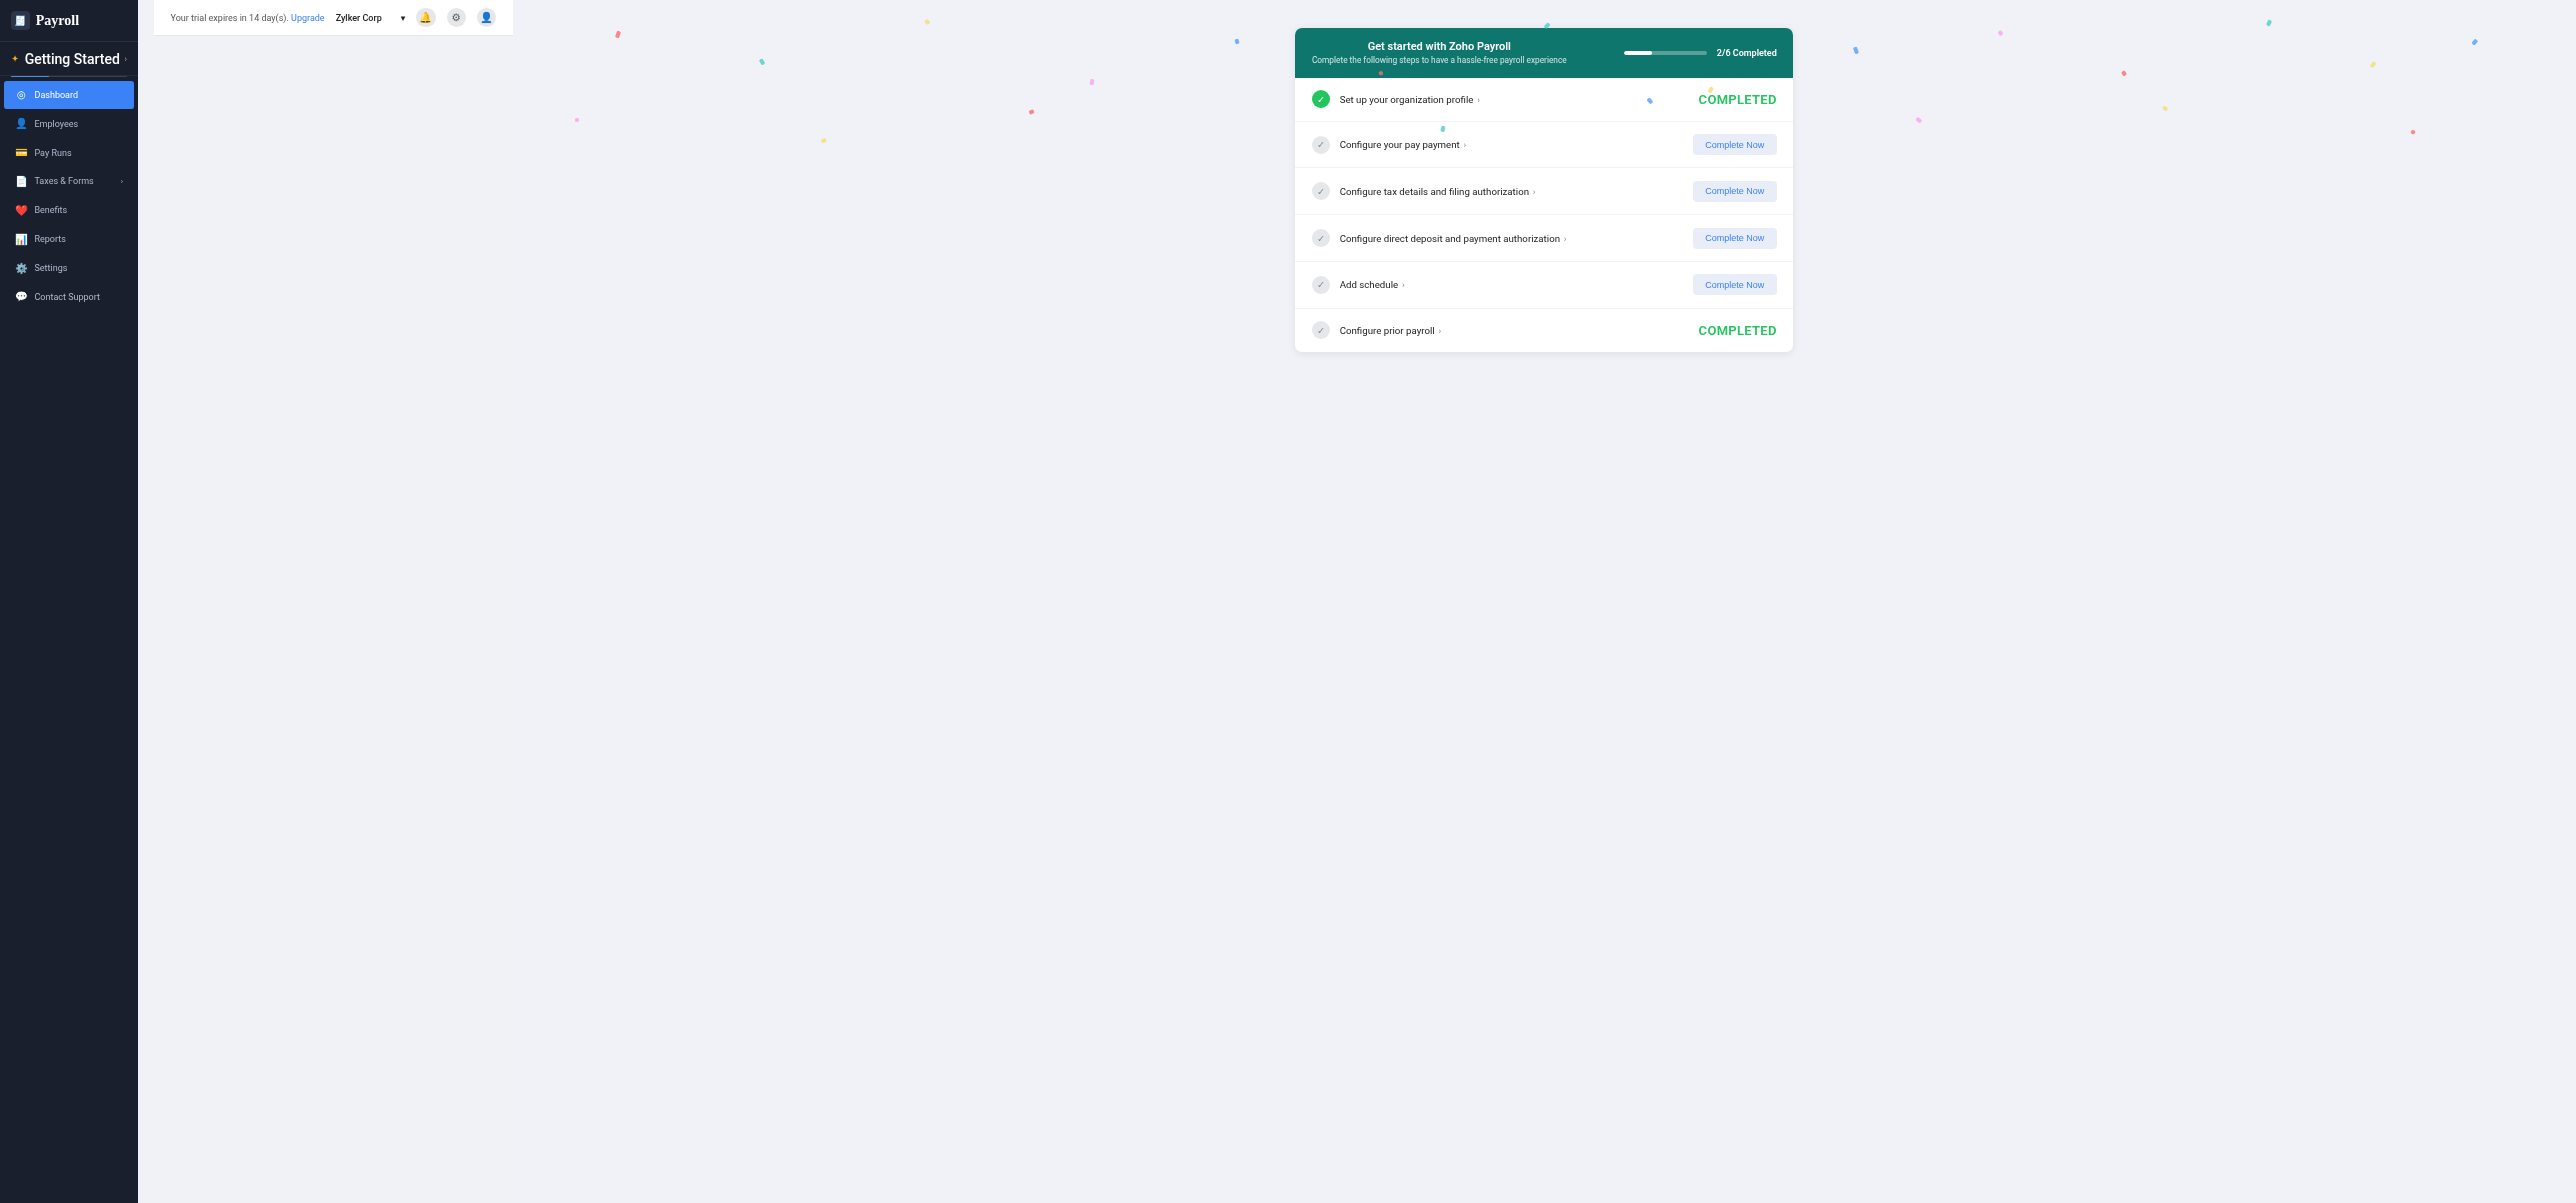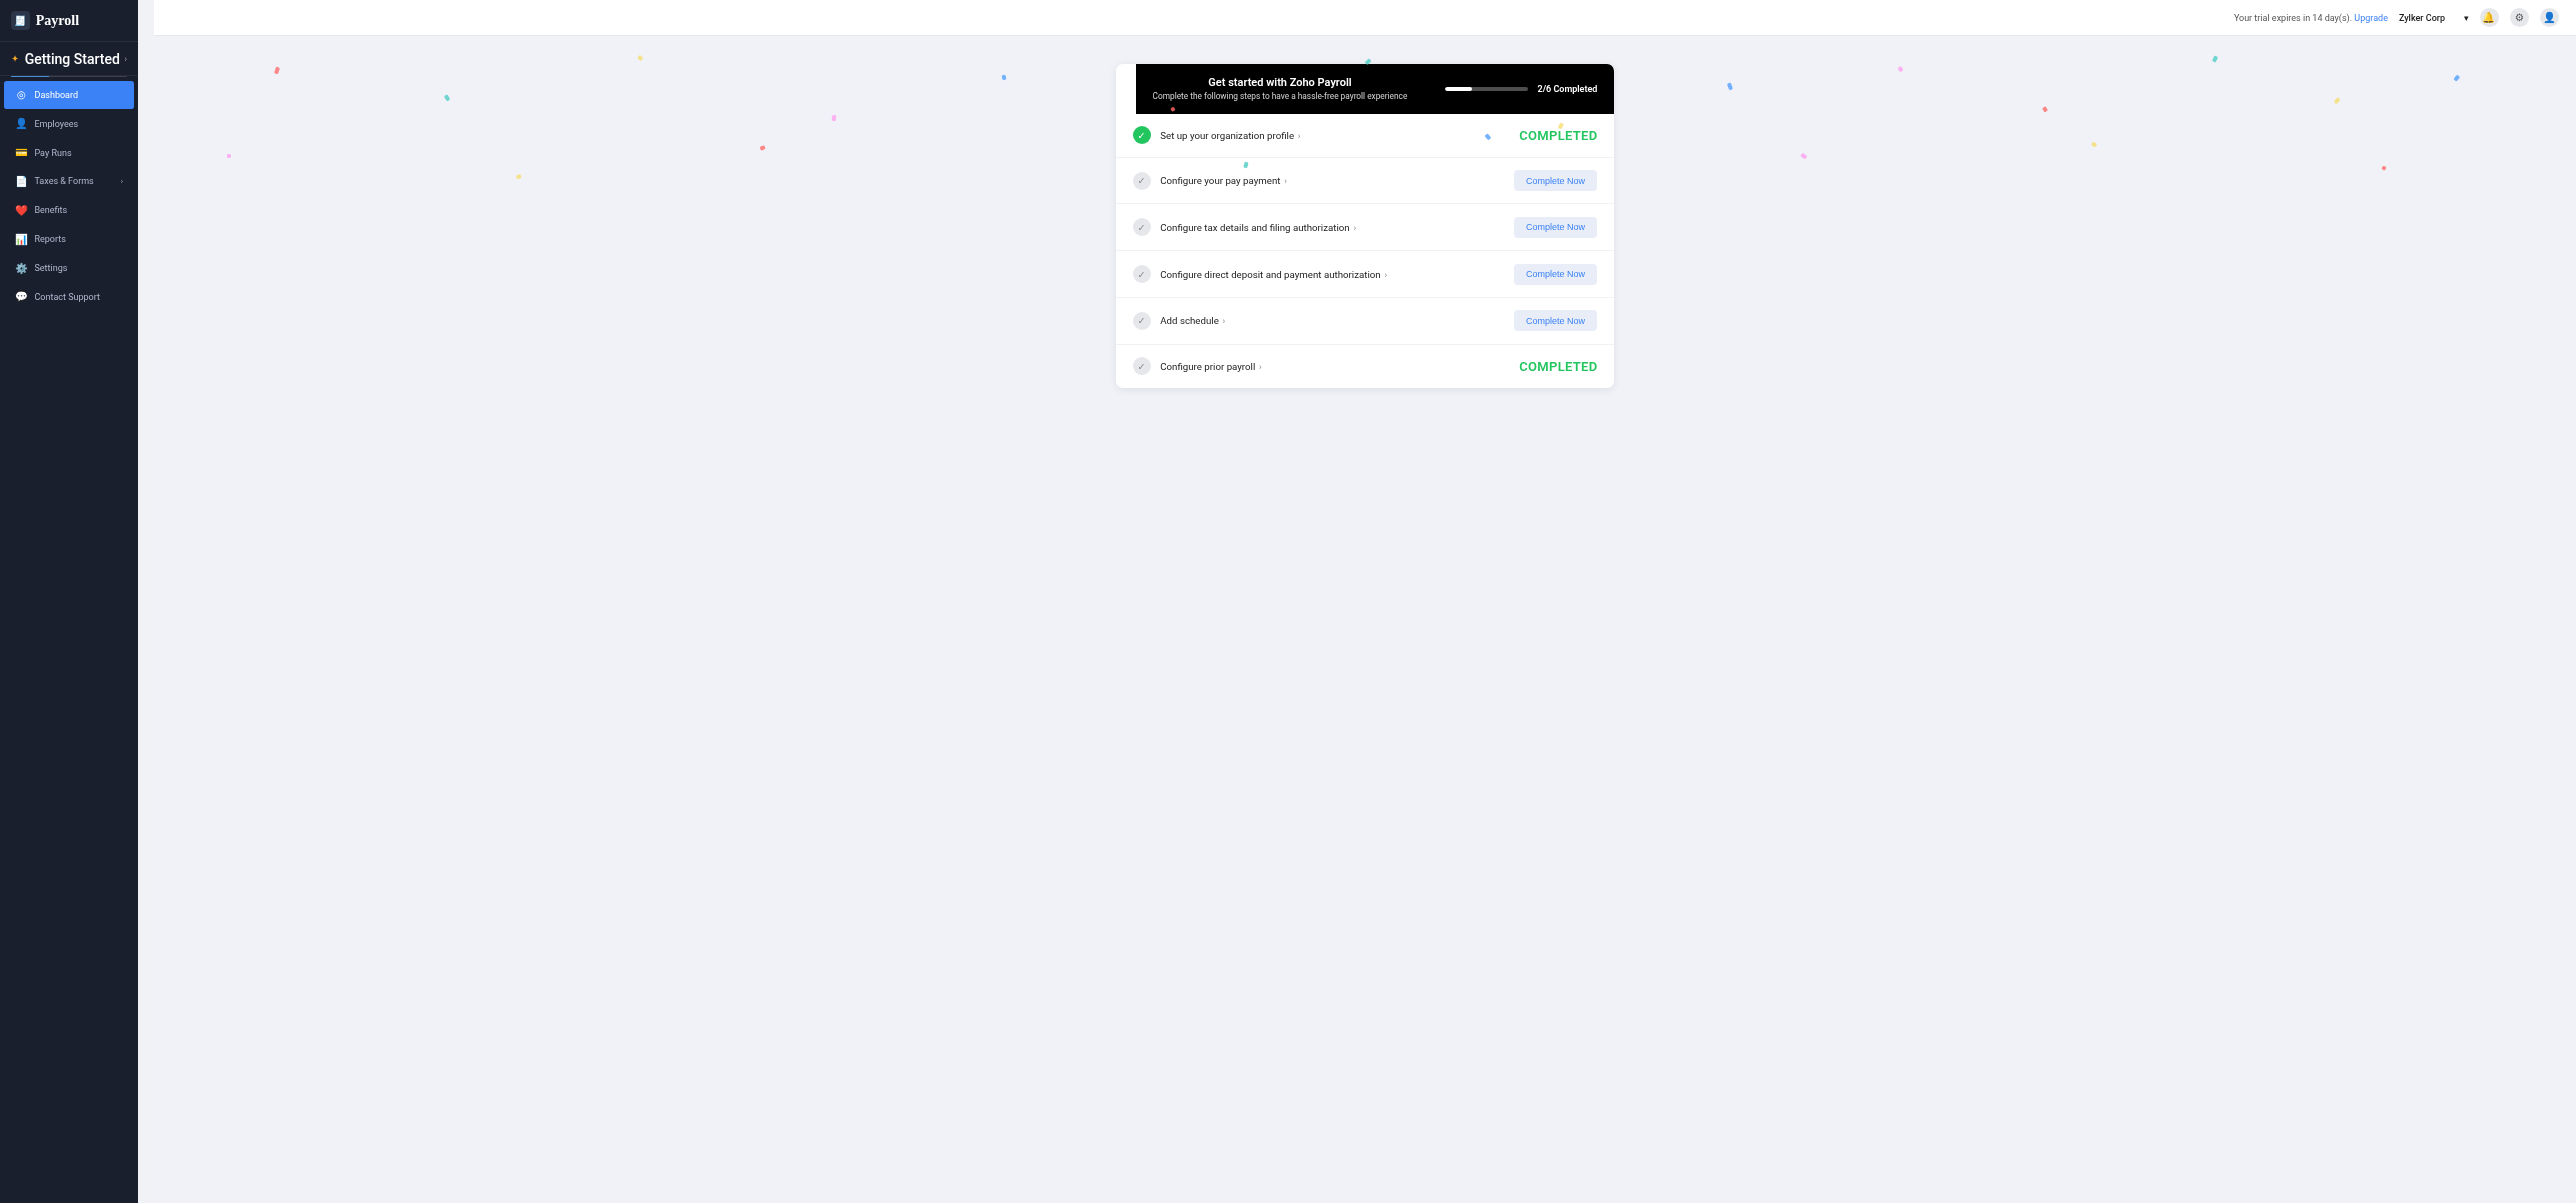--- a/index.html
+++ b/index.html
@@ -80,21 +80,21 @@
       position: relative;
     }
     .nav-item.active { background: #3b82f6; color: #fff; }
     .nav-item .nav-icon { font-size: 10.4px; width: 12.4px; text-align: center; }
     .nav-item .nav-arrow { margin-left: auto; font-size: 7.6px; }
 
     
     .main-content {
       flex: 1;
       display: flex;
-      flex-direction: column;
+      flex-direction: row;
       overflow: hidden;
       padding-left: 16px;
     }
 
     
     .topbar {
       background: #fff;
       padding: 0 16.6px;
       height: 36px;
       display: flex;
@@ -169,26 +169,25 @@
     .setup-card {
       max-width: 498px;
       margin: 0 auto;
       background: #fff;
       border-radius: 7px;
       overflow: hidden;
       box-shadow: 0 1.4px 8.3px rgba(0,0,0,0.08);
       margin-bottom: 28px;
     }
     .setup-header {
-      background: #000000;
+      background: #0f766e;
       padding: 12.4px 16.6px;
       display: flex;
       align-items: center;
       justify-content: space-between;
-      margin-left: 20px;
     }
     .setup-header-left .setup-title {
       font-size: 11px;
       font-weight: 600;
       color: #fff;
     }
     .setup-header-left .setup-subtitle {
       font-size: 8.3px;
       color: rgba(255,255,255,0.82);
       margin-top: 2.1px;

